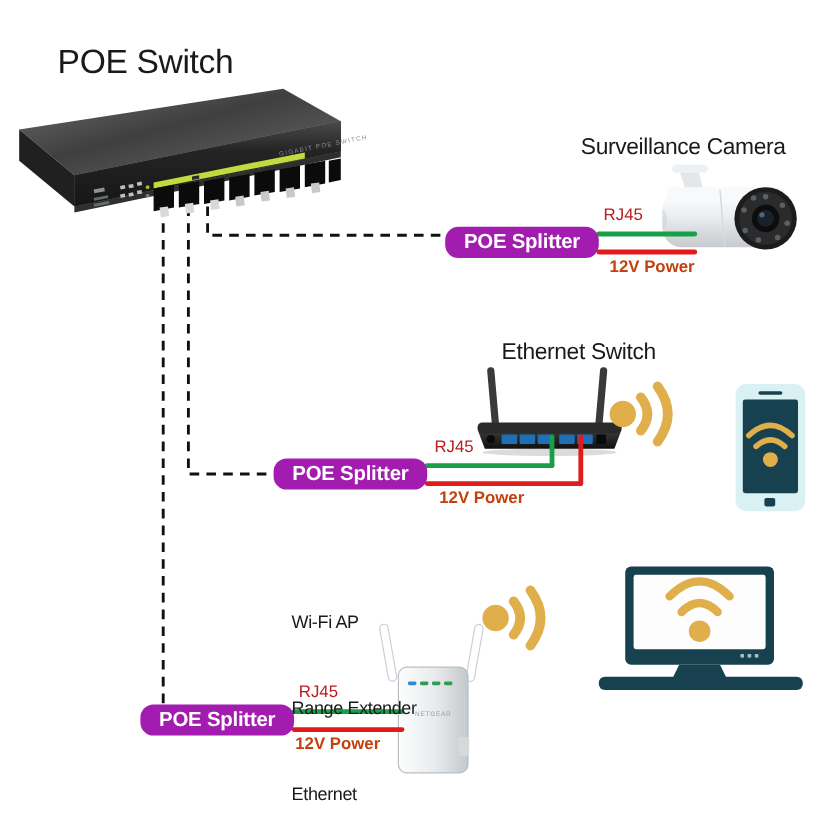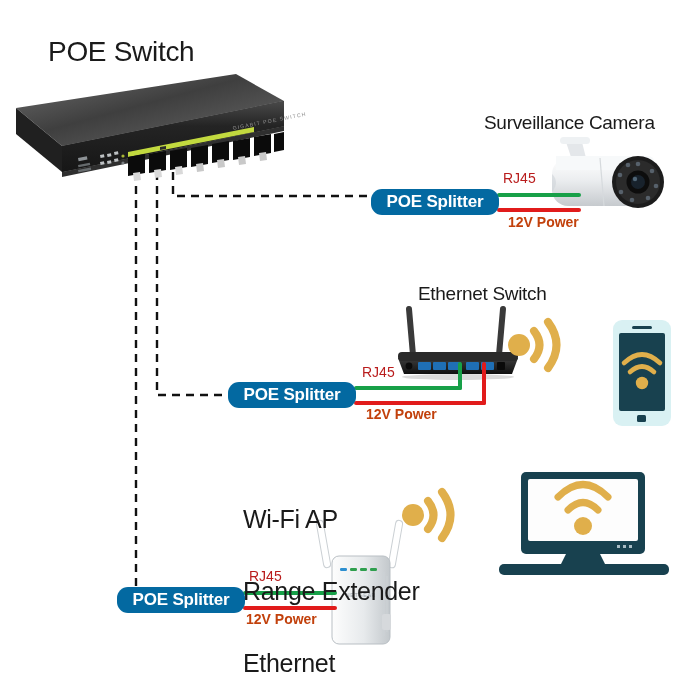--- a/index.html
+++ b/index.html
@@ -38,27 +38,27 @@
     left: 484px; top: 112px;
     font-size: 19px;
   }
   #ethernet-switch-title {
     left: 378px; top: 283px;
     font-size: 19px;
     margin-left: 40px;
   }
   #wifi-ap-title {
     left: 243px; top: 459px;
-    font-size: 25px;
+    font-size: 15px;
     line-height: 24px;
   }
 
   
   .splitter-pill {
-    background: #0369a1;
+    background: #a21caf;
     color: #ffffff;
     border-radius: 11px;
     font-size: 17px;
     font-weight: 700;
     display: flex;
     align-items: center;
     justify-content: center;
     letter-spacing: -0.2px;
     height: 26px;
     padding: 12px 9px;

